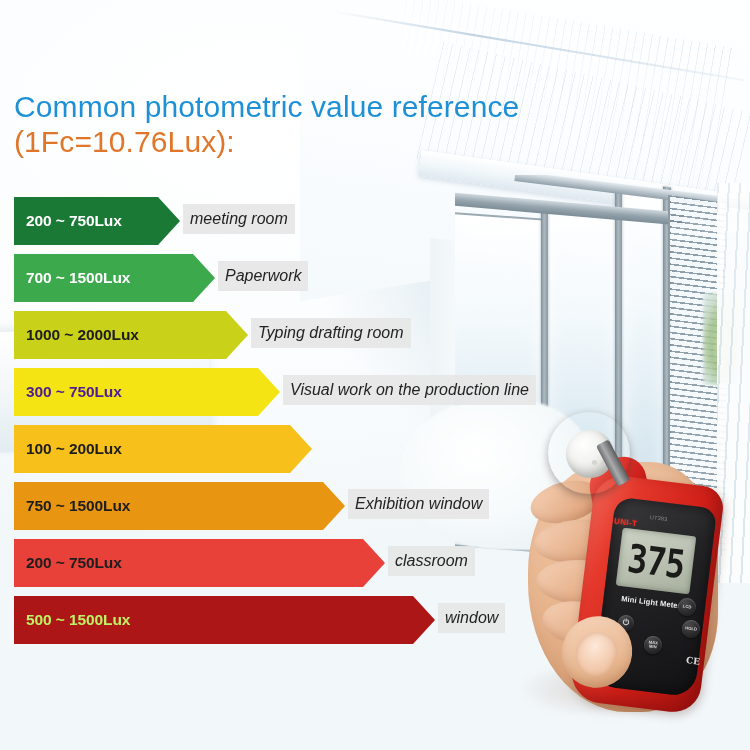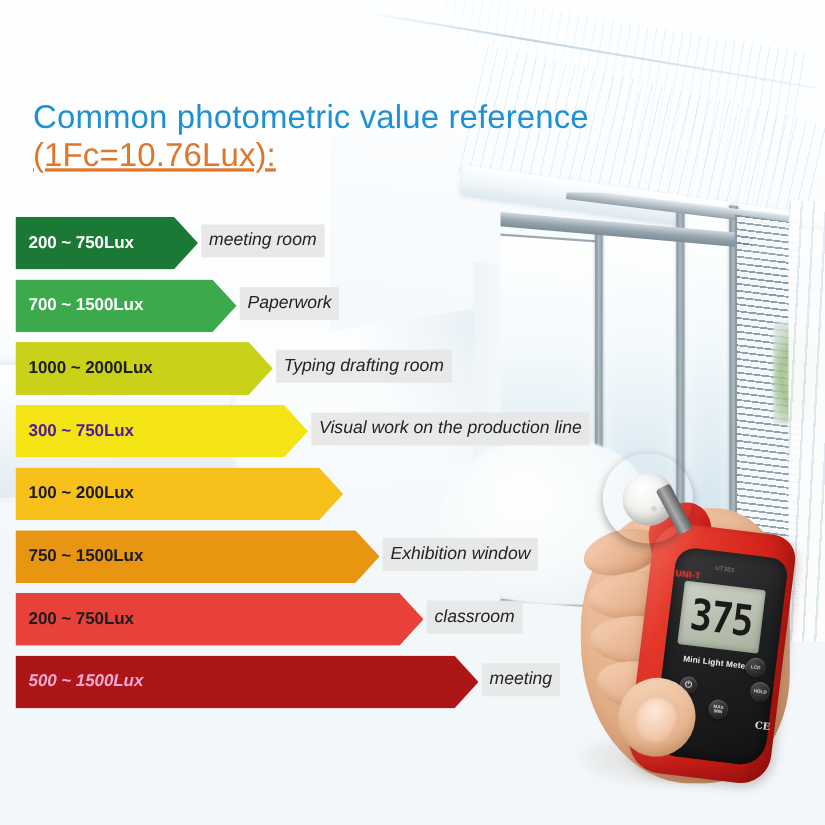--- a/index.html
+++ b/index.html
@@ -107,28 +107,28 @@
     border-radius:55% 45% 40% 60%;
     filter:blur(1.2px);
   }
   .wall-left{
     position:absolute;left:430px;top:240px;width:40px;height:210px;
     background:linear-gradient(90deg,#eef4f7,#f8fbfc);
     transform:skewY(6deg);
   }
 
   
-  .headline{position:absolute;left:14px;top:90px;width:700px;margin-left:16px;}
+  .headline{position:absolute;left:14px;top:90px;width:700px;}
   .hl1{
     font-size:30px;color:#1e91d6;font-weight:400;letter-spacing:.1px;
     line-height:1.12;white-space:nowrap;
   }
   .hl2{
     font-size:30px;color:#e0762a;font-weight:400;letter-spacing:.1px;
-    line-height:1.2;white-space:nowrap;text-decoration:underline;
+    line-height:1.2;white-space:nowrap;
   }
 
   
   .rows{position:absolute;left:0;top:197px;width:750px;}
   .row{position:relative;height:57px;}
   .arrow{
     position:absolute;left:14px;top:0;height:48px;
     display:flex;align-items:center;
     clip-path:polygon(0 0, calc(100% - 22px) 0, 100% 50%, calc(100% - 22px) 100%, 0 100%);
   }
@@ -337,23 +337,23 @@
         <div class="label" style="left: 348px;">Exhibition window</div>
       </div>
       <div class="row">
         <div class="arrow" style="width: 371px; background: rgb(232, 65, 58);">
           <span class="arrow-text" style="color: rgb(29, 29, 29);">200 ~ 750Lux</span>
         </div>
         <div class="label" style="left: 388px;">classroom</div>
       </div>
       <div class="row">
         <div class="arrow" style="width: 421px; background: rgb(173, 22, 22);">
-          <span class="arrow-text" style="color: #f9a8d4; font-style: italic;">500 ~ 1500Lux</span>
-        </div>
-        <div class="label" style="left: 438px;">meeting</div>
+          <span class="arrow-text" style="color: #bef264;">500 ~ 1500Lux</span>
+        </div>
+        <div class="label" style="left: 438px;">window</div>
       </div>
     </div>
 
   <div class="device">
     <div class="hand-shadow"></div>
     <div class="hand"></div>
     <div class="finger f1"></div>
     <div class="finger f2"></div>
     <div class="finger f3"></div>
     <div class="finger f4"></div>

